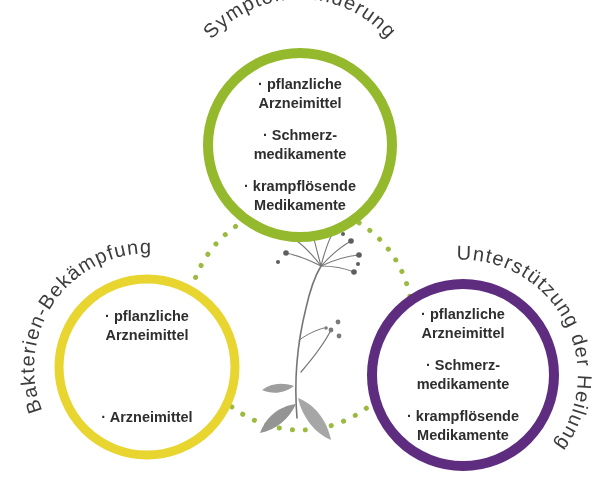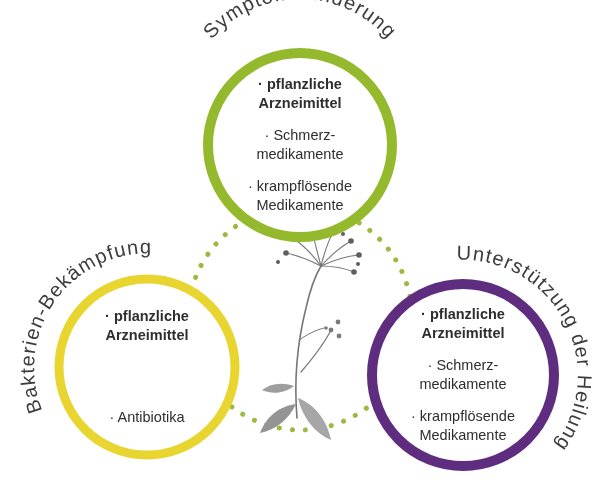--- a/index.html
+++ b/index.html
@@ -30,21 +30,21 @@
     position: absolute;
     display: flex;
     flex-direction: column;
     justify-content: space-between;
     align-items: center;
     text-align: center;
     color: #2e2e2e;
     font-size: 14.5px;
     line-height: 1.32;
   }
-  .content .item { white-space: pre-line; }
+  .content .item { white-space: pre-line; font-weight: bold; }
   .content .item.bold { font-weight: 700; }
   .content.top   { left: 225px; top: 75px;  width: 150px; height: 140px; }
   .content.left  { left: 72px;  top: 307px; width: 150px; height: 120px; }
   .content.right { left: 388px; top: 305px; width: 150px; height: 140px; }
 </style>
 </head>
 <body>
 
 <div class="stage">
   <svg width="600" height="500" viewBox="0 0 600 500">
@@ -114,21 +114,21 @@
 Arzneimittel</div>
     <div class="item">· Schmerz-
 medikamente</div>
     <div class="item">· krampflösende
 Medikamente</div>
   </div>
 
   <div class="content left">
     <div class="item bold">· pflanzliche
 Arzneimittel</div>
-    <div class="item">· Antibiotika</div>
+    <div class="item">· Arzneimittel</div>
   </div>
 
   <div class="content right">
     <div class="item bold">· pflanzliche
 Arzneimittel</div>
     <div class="item">· Schmerz-
 medikamente</div>
     <div class="item">· krampflösende
 Medikamente</div>
   </div>

